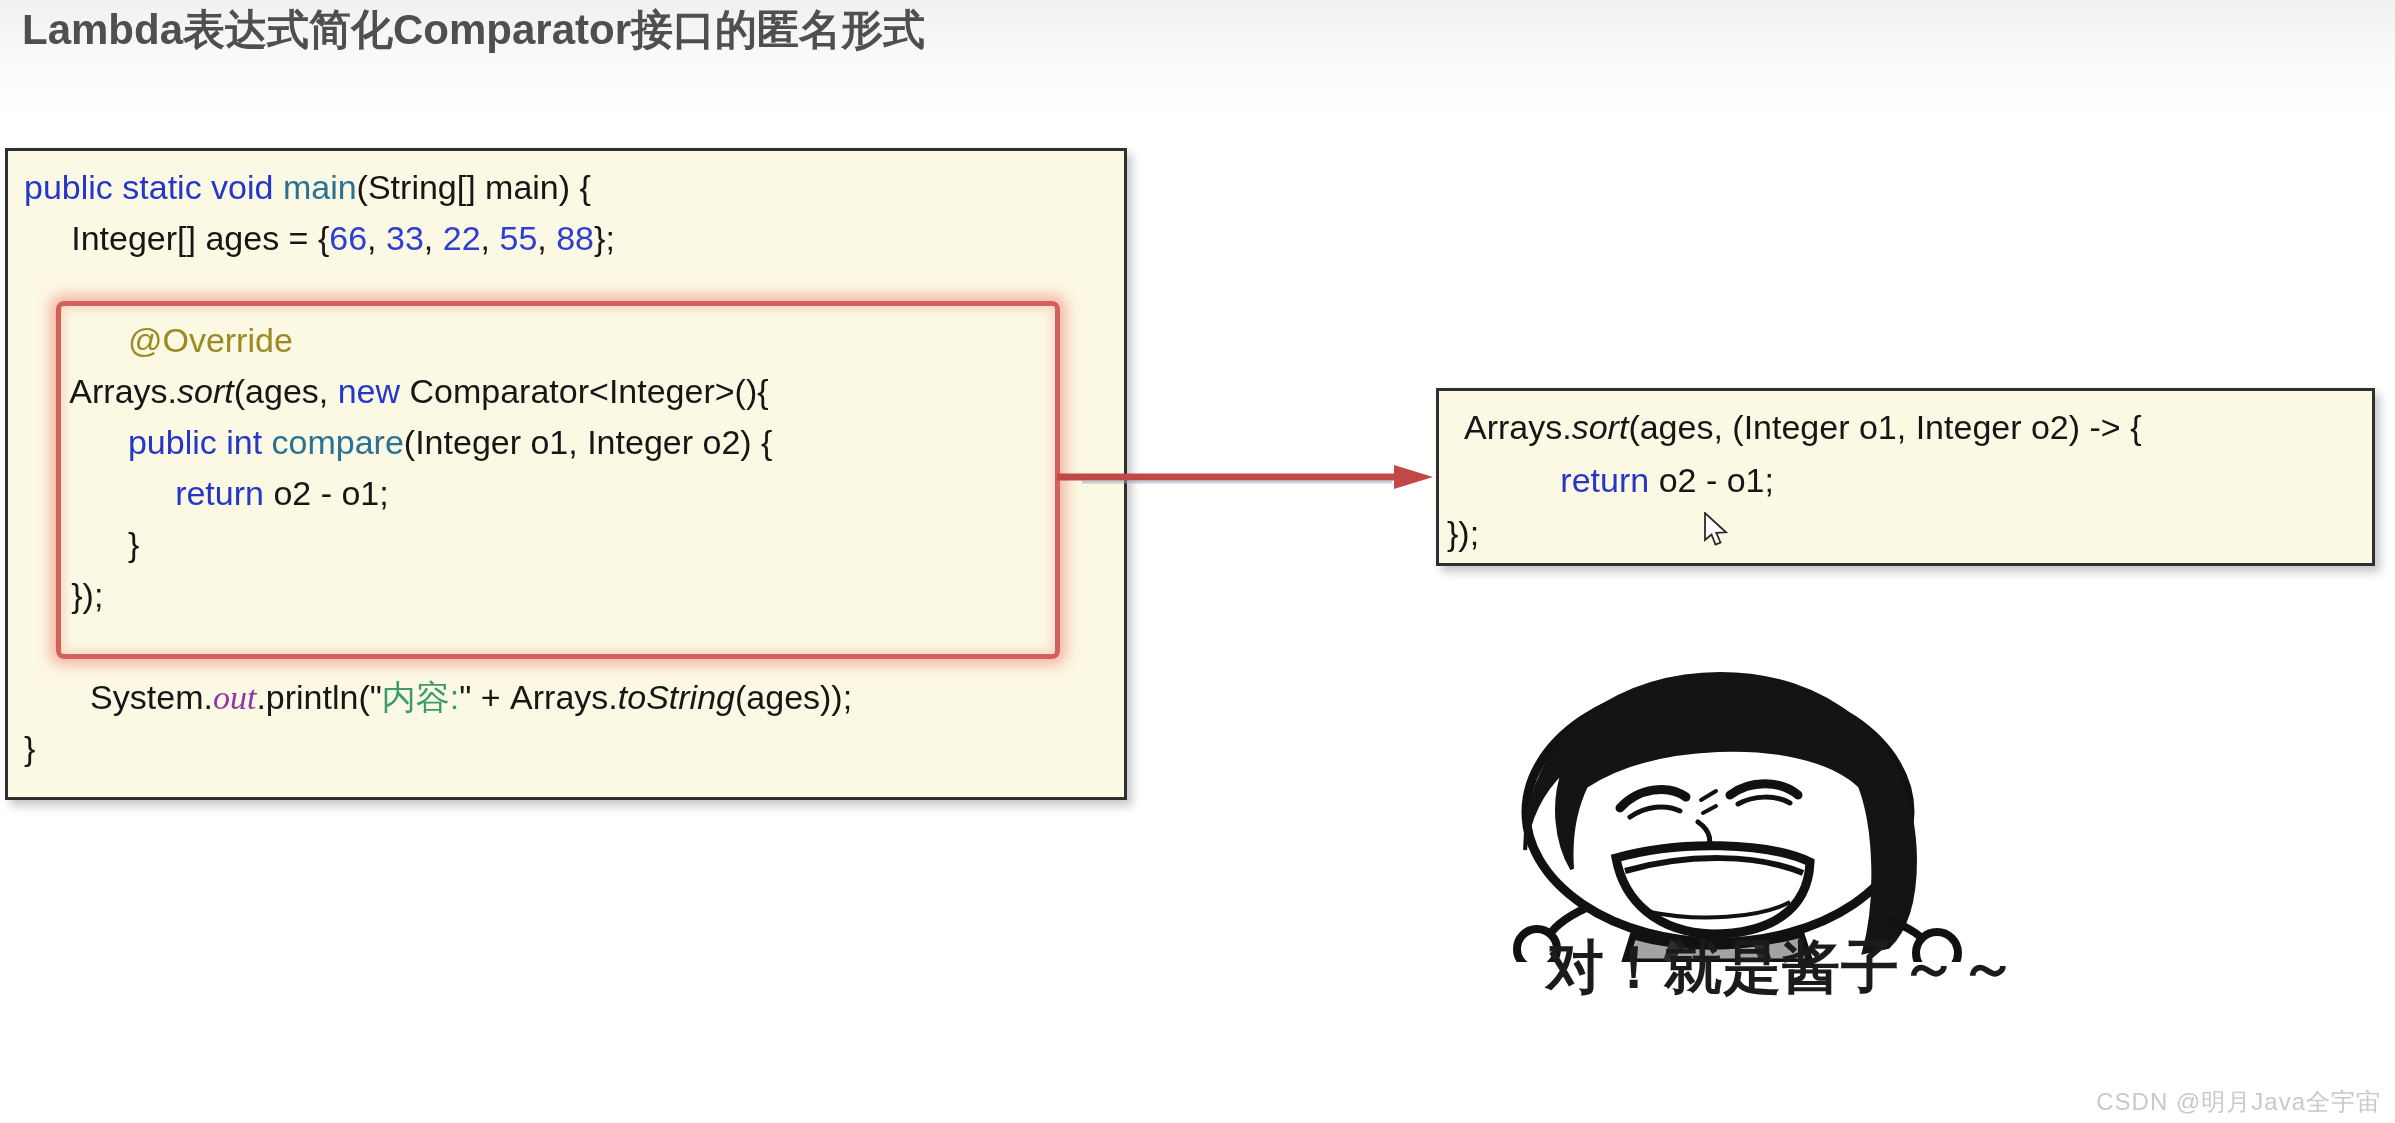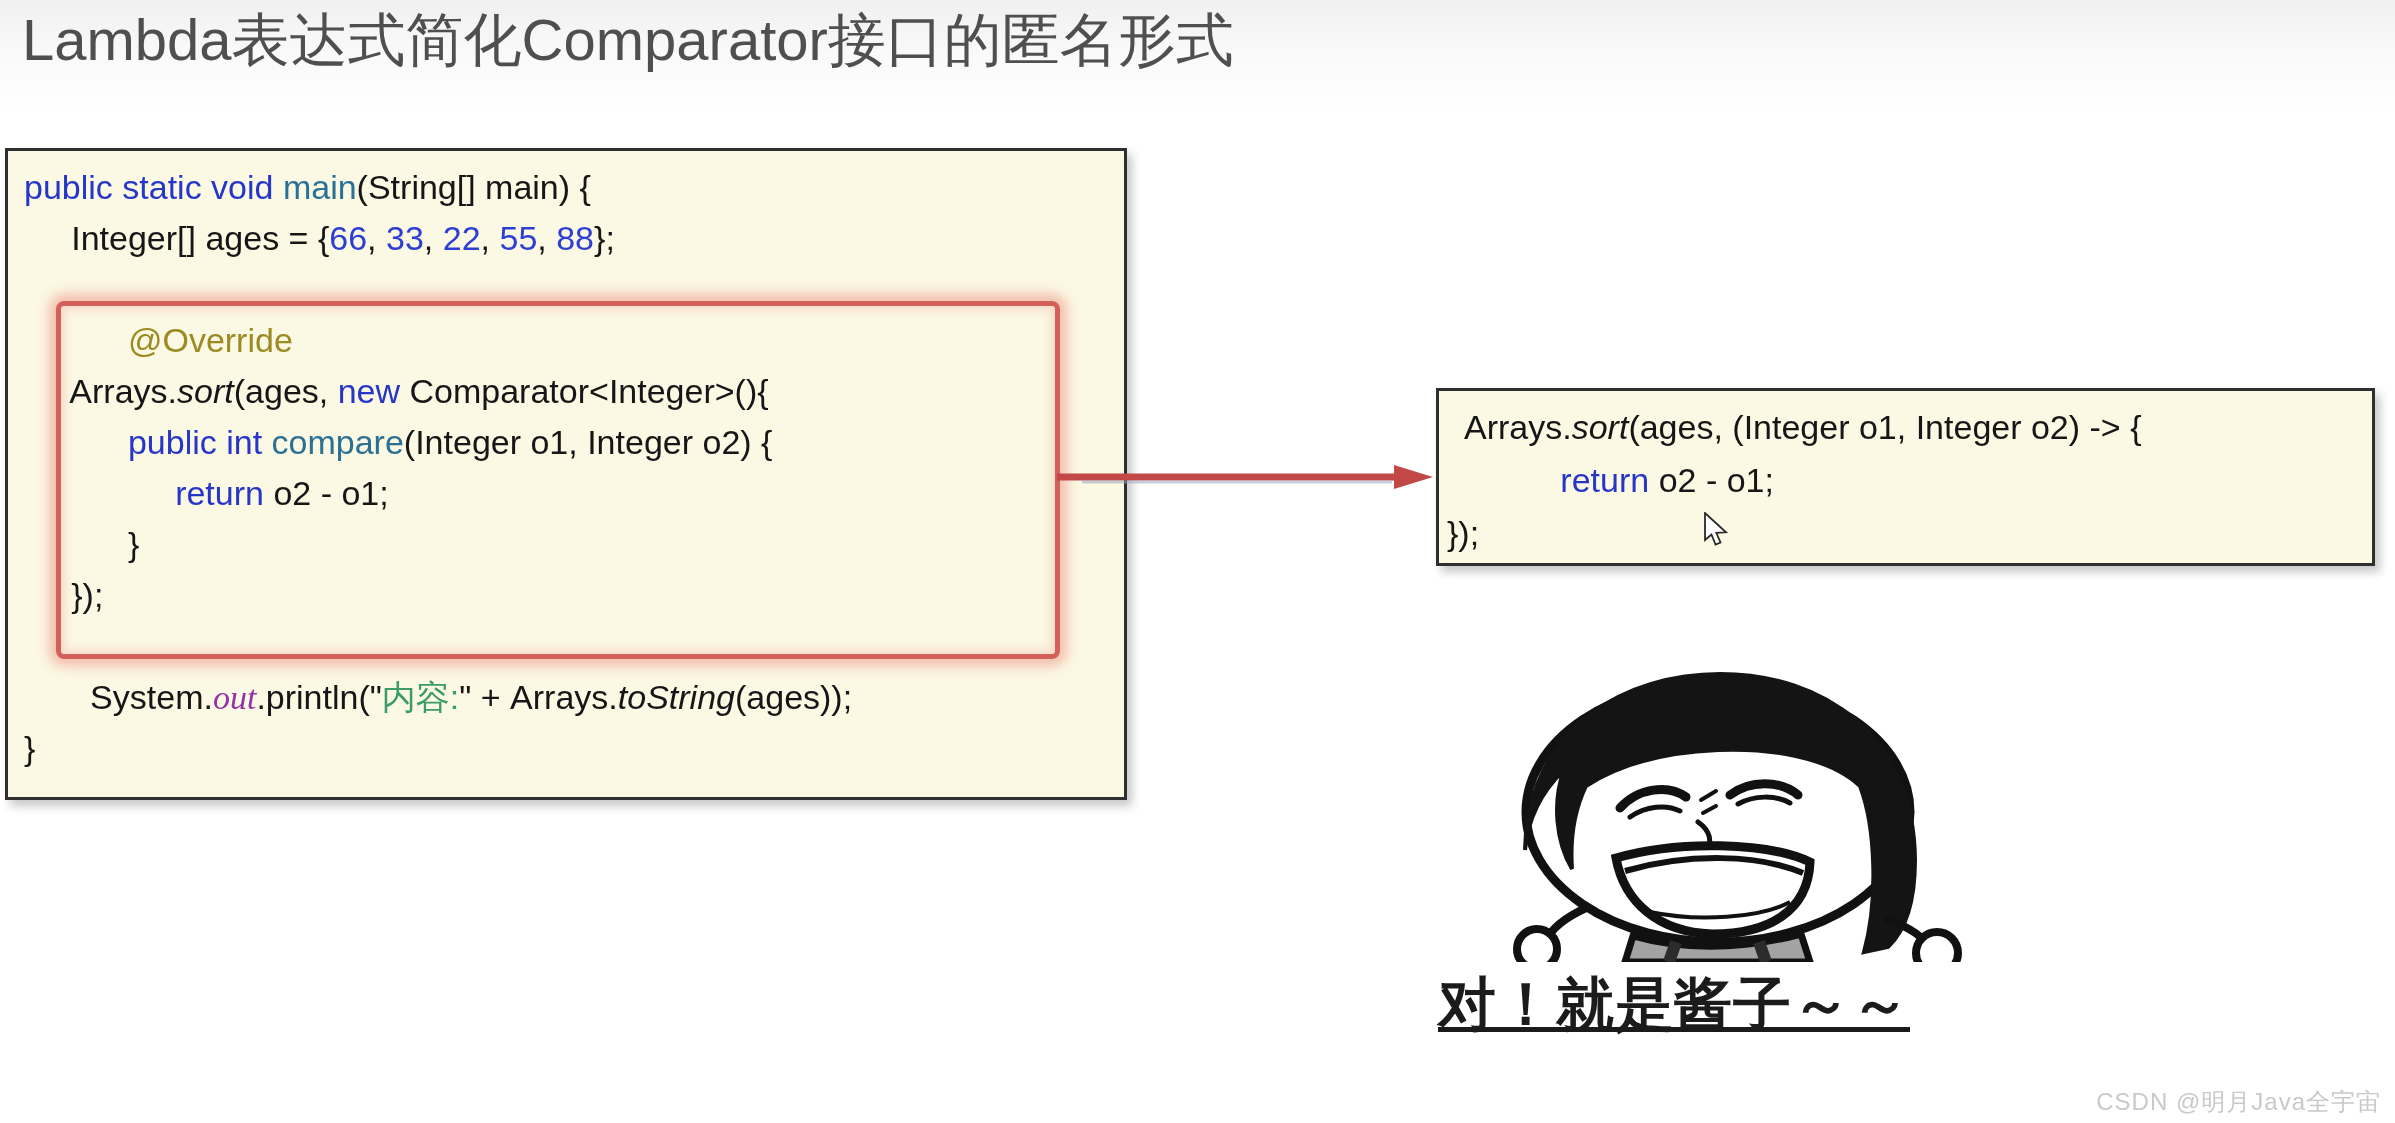--- a/index.html
+++ b/index.html
@@ -5,21 +5,21 @@
   html,body{margin:0;padding:0;background:#fff;}
   #page{
     position:relative;
     width:2395px;height:1123px;
     overflow:hidden;
     background:linear-gradient(180deg,#f0f0f0 0px,#f9f9f9 50px,#ffffff 115px);
     font-family:"Liberation Sans", sans-serif;
   }
   .page-title{
     position:absolute;left:22px;top:2px;
-    font-size:58px;font-weight:normal;color:#4f4f4f;
+    font-size:42px;font-weight:bold;color:#4f4f4f;
     letter-spacing:0px;white-space:nowrap;
   }
   
   .code-panel{
     position:absolute;
     background:#fbf8e3;
     border:3px solid #2f2f2f;
     box-shadow:5px 6px 9px rgba(0,0,0,0.22);
     box-sizing:border-box;
     color:var(--c-code_text,#161616);
@@ -46,23 +46,23 @@
     border-radius:8px;
     box-shadow:0 0 12px 7px rgba(238,142,130,0.55), inset 0 0 10px 3px rgba(238,150,140,0.35);
     pointer-events:none;
     box-sizing:border-box;
   }
   
   .arrow-wrap{position:absolute;left:1052px;top:461px;width:382px;height:32px;}
   
   .meme-wrap{position:absolute;left:1468px;top:650px;width:520px;height:312px;}
   .meme-caption{
-    position:absolute;left:1438px;top:966px;width:580px;
-    text-align:left;font-size:58px;font-weight:bold;color:#1b1b1b;
-    letter-spacing:1px;white-space:nowrap;text-decoration:underline;
+    position:absolute;left:1438px;top:929px;width:580px;
+    text-align:right;font-size:58px;font-weight:bold;color:#1b1b1b;
+    letter-spacing:1px;white-space:nowrap;
   }
   
   .watermark{
     position:absolute;right:14px;top:1086px;
     font-size:24px;color:#c9c9c9;letter-spacing:1px;
   }
   .cursor{position:absolute;left:1702px;top:512px;}
 </style>
 </head>
 <body>

